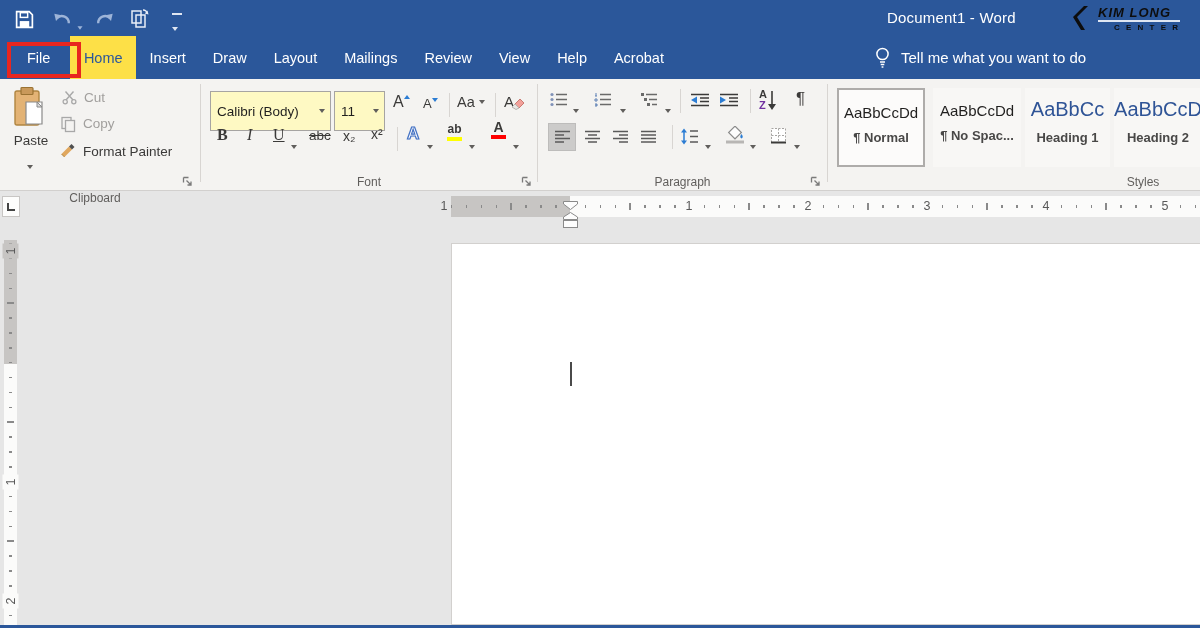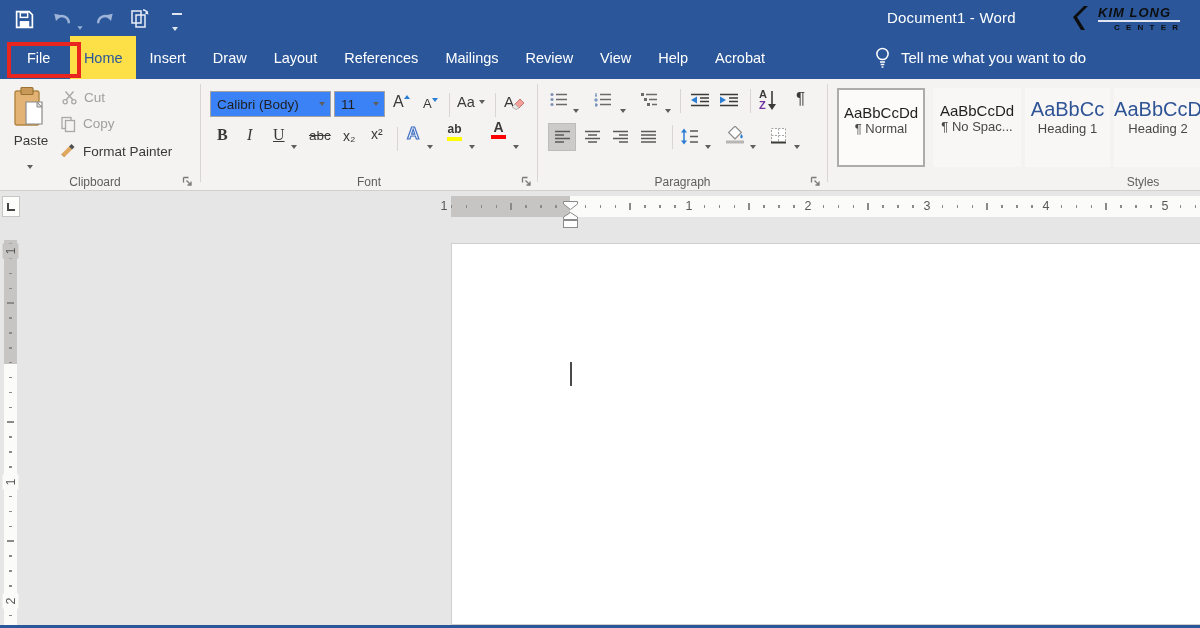--- a/index.html
+++ b/index.html
@@ -27,33 +27,33 @@
 
   
   #ribbon { left:0; top:79px; width:1200px; height:112px; background:#f4f3f1; border-bottom:1px solid #d2d0ce; }
   .group-divider { top:5px; width:1px; height:98px; background:#d8d5d2; }
   .group-label { top:96px; font-size:12px; color:#605e5c; text-align:center; }
   .launcher { top:94px; width:12px; height:12px; cursor:default; }
   .rbtext { color:#3b3a39; }
   .disabled { color:#a19f9d; }
   .caret { width:0; height:0; border-left:3.5px solid transparent; border-right:3.5px solid transparent; border-top:4px solid #605e5c; display:inline-block; }
   .mini-divider { width:1px; height:24px; background:#d8d5d2; }
-  .combo { height:26px; background:#3b82f6; border:1px solid #a6a4a2; display:flex; align-items:center; font-size:13.5px; color:#201f1e; padding-left:6px; }
+  .combo { height:40px; background:#fef9c3; border:1px solid #a6a4a2; display:flex; align-items:center; font-size:13.5px; color:#201f1e; padding-left:6px; }
   .combo .caret { margin-left:auto; margin-right:5px; }
   .fbtn { font-size:14px; color:#3b3a39; display:flex; align-items:flex-end; }
   .letter-bar { display:flex; flex-direction:column; align-items:center; line-height:13px; }
   .bar { width:15px; height:4px; margin-top:1px; }
   #align-left-btn { background:#cccbca; border:1px solid #bdbcbb; }
 
   
   .style-card { top:9px; width:88px; height:79px; background:#f8f7f5; display:flex; flex-direction:column; align-items:center; cursor:default; overflow:hidden; }
   .style-card.selected { border:2px solid #aeacaa; background:#fcfbfa; }
   .style-sample { margin-top:14px; font-size:15px; color:#201f1e; white-space:nowrap; }
   .style-sample.heading { font-size:20px; color:#2f5496; margin-top:10px; }
-  .style-name { font-size:13px; color:#494847; white-space:nowrap; }
+  .style-name { margin-top:9px; font-size:13px; color:#494847; white-space:nowrap;font-weight:bold; }
 
   
   #tab-selector { left:2px; top:196px; width:18px; height:21px; background:#fdfdfc; border:1px solid #c8c6c4; display:flex; align-items:center; justify-content:center; }
   #tab-selector-glyph { width:8px; height:8px; border-left:2px solid #444; border-bottom:2px solid #444; }
   #hruler-margin { left:451px; top:196px; width:119px; height:21px; background:#c7c5c3; }
   #hruler-white { left:570px; top:196px; width:630px; height:21px; background:#fbfbfa; }
   #h-dots { left:451px; top:205px; width:749px; height:3px;
     background:repeating-linear-gradient(90deg,#8a8a8a 0 1.5px,transparent 1.5px 14.875px); }
   #h-dashes { left:451px; top:203px; width:749px; height:7px;
     background:repeating-linear-gradient(90deg,transparent 0 59.5px,#8a8a8a 59.5px 61px,transparent 61px 119px); }
@@ -123,21 +123,20 @@
       </div>
     </div>
   </div>
 
   <div id="tabrow" class="abs">
     <div class="tab" id="tab-file">File</div>
     <div class="tab active">Home</div>
     <div class="tab">Insert</div>
     <div class="tab">Draw</div>
     <div class="tab">Layout</div>
-    <div class="tab">References</div>
     <div class="tab">Mailings</div>
     <div class="tab">Review</div>
     <div class="tab">View</div>
     <div class="tab">Help</div>
     <div class="tab">Acrobat</div>
   </div>
   <div id="tellme" class="abs">
     <svg width="17" height="24" viewBox="0 0 17 24">
         <circle cx="8.5" cy="8" r="5.6" fill="none" stroke="#ffffff" stroke-width="1.5"></circle>
         <path d="M6 16 h5 M6.7 18.5 h3.6 M7.6 21 h1.8" stroke="#ffffff" stroke-width="1.4" fill="none"></path>
@@ -176,21 +175,21 @@
         <span class="disabled" style="font-size:13.5px;">Copy</span>
       </div>
       <div class="abs" style="left:60px; top:64px; display:flex; align-items:center; gap:6px;">
         <svg width="17" height="16" viewBox="0 0 17 16">
             <polygon points="1.5,11 9,3.5 12,6.5 4.5,14" fill="#e0a75e"></polygon>
             <polygon points="9,3.5 11.5,1 14.5,4 12,6.5" fill="#4f4f4f"></polygon>
             <path d="M1.5 11 L4.5 14" stroke="#b08540" stroke-width="1"></path>
           </svg>
         <span class="rbtext" style="font-size:13.5px;">Format Painter</span>
       </div>
-      <div class="group-label abs" style="left:0; width:190px;">Clipboard</div>
+      <div class="group-label abs" style="left:0; width:190px;margin-top:16px;">Clipboard</div>
       <div class="launcher abs" style="left:182px;">
         <svg width="11" height="11" viewBox="0 0 11 11">
             <path d="M1.5 1.5 H6.5 M1.5 1.5 V6.5" stroke="#7a7a7a" stroke-width="1.3" fill="none"></path>
             <path d="M4.5 4.5 L9 9 M9 5.5 V9 H5.5" stroke="#7a7a7a" stroke-width="1.3" fill="none"></path>
           </svg>
       </div>
     </div>
     <div class="group-divider abs" style="left:200px;"></div>
 
     <div class="abs" style="left:201px; top:0; width:336px; height:112px;">

